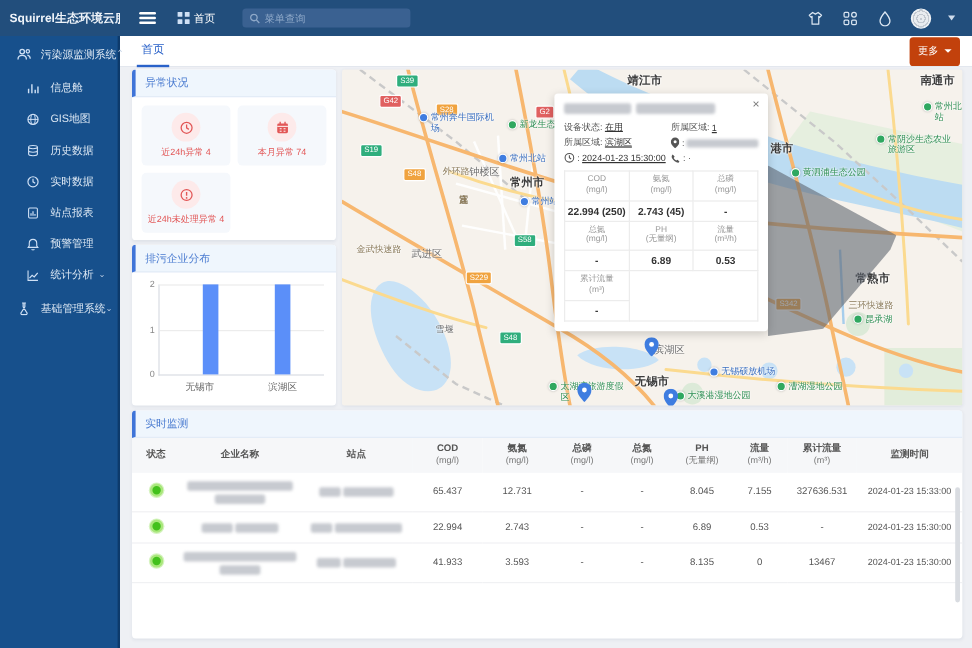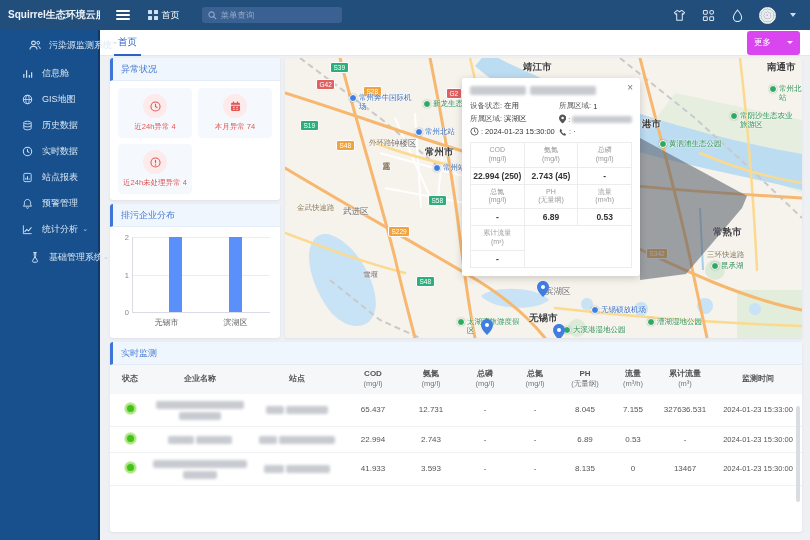--- a/index.html
+++ b/index.html
@@ -19,30 +19,30 @@
   .searchbox svg{flex:0 0 auto;margin-right:4px;}
   .searchbox input{background:transparent;border:none;outline:none;color:#dbe6f2;font-size:8.5px;width:100%;font-family:inherit;}
   .searchbox input::placeholder{color:#8fa9c9;}
   .top-right{margin-left:auto;display:flex;align-items:center;gap:14px;padding-right:14px;}
   .tr-ic{width:15px;height:15px;display:flex;align-items:center;justify-content:center;cursor:pointer;}
   .avatar{width:17px;height:17px;border-radius:50%;background:repeating-radial-gradient(circle at 50% 50%, #c3c9d0 0 1px, #e9ecef 1px 3px);border:1px solid #f2f4f6;cursor:pointer;}
   .caret-down{width:0;height:0;border-left:3.5px solid transparent;border-right:3.5px solid transparent;border-top:4px solid #cfdcec;cursor:pointer;}
 
   
   .sidebar{position:absolute;left:0;top:30px;width:100px;height:510px;background:#17508c;border-right:2px solid #0d3a6b;z-index:40;color:#dce7f3;}
-  .side-item{display:flex;align-items:center;height:26px;padding-left:29px;font-size:9px;cursor:pointer;white-space:nowrap;}
+  .side-item{display:flex;align-items:center;height:26px;padding-left:14px;font-size:9px;cursor:pointer;white-space:nowrap;}
   .side-item.section{height:30px;}
   .side-item .ic{width:13px;height:13px;margin-right:7px;flex:0 0 auto;display:flex;align-items:center;}
   .side-item.sub{padding-left:22px;}
   .side-item .chev{margin-left:auto;margin-right:10px;font-size:7px;color:#b9cbe2;}
 
   
   .tabbar{position:absolute;left:100px;top:30px;width:710px;height:26px;background:#fff;border-bottom:1px solid #e3e7ee;display:flex;align-items:center;z-index:30;}
   .tab-home{margin-left:14px;height:26px;line-height:24px;font-size:9.5px;color:#2a62c9;border-bottom:2px solid #2a62c9;padding:0 4px;cursor:pointer;}
-  .more-btn{margin-left:auto;margin-right:10px;background:#d946ef;color:#fff;font-size:8.5px;height:17px;line-height:17px;padding:12px 7px;border-radius:3px;border:none;cursor:pointer;display:flex;align-items:center;gap:16px;font-family:inherit;}
+  .more-btn{margin-left:auto;margin-right:10px;background:#c2410c;color:#fff;font-size:8.5px;height:17px;line-height:17px;padding:12px 7px;border-radius:3px;border:none;cursor:pointer;display:flex;align-items:center;gap:5px;font-family:inherit;}
   .more-btn .caret{width:0;height:0;border-left:3px solid transparent;border-right:3px solid transparent;border-top:3.5px solid #fff;}
 
   
   .content{position:absolute;left:100px;top:56px;width:710px;height:484px;}
   .panel{position:absolute;background:#fff;border-radius:3px;box-shadow:0 1px 3px rgba(20,40,80,.07);overflow:hidden;}
   .panel-title{height:23px;display:flex;align-items:center;background:#eff6fd;border-bottom:1px solid #e3ecf7;border-left:3px solid #3f74d8;padding-left:8px;font-size:9px;color:#4a7bd0;}
 
   
   .p-abnormal{left:10px;top:2px;width:170px;height:142px;}
   .cards{display:grid;grid-template-columns:1fr 1fr;grid-gap:6px;padding:7px 8px;}
@@ -84,21 +84,21 @@
   .badge.orange{background:#f0a33f;}
   .pin{position:absolute;z-index:4;cursor:pointer;}
   .wedge{position:absolute;left:0;top:0;width:517px;height:280px;background:rgba(92,99,108,.58);clip-path:polygon(355px 80px,462px 138px,457px 150px,401px 216px,355px 222px);filter:blur(1.5px);z-index:5;pointer-events:none;}
 
   
   .popup{position:absolute;left:177px;top:20px;width:178px;background:#fff;border-radius:3px;box-shadow:0 2px 8px rgba(0,0,0,.18);z-index:6;padding:7px 8px 8px;}
   .popup .close{position:absolute;right:7px;top:4px;font-size:10px;color:#777;cursor:pointer;}
   .pp-title{display:flex;gap:4px;margin-bottom:6px;margin-top:1px;}
   .pp-grid{display:grid;grid-template-columns:55% 45%;grid-row-gap:3px;font-size:7.5px;color:#555;margin-bottom:6px;}
   .pp-grid .cell{display:flex;align-items:center;gap:2px;white-space:nowrap;}
-  .pp-grid .v{color:#333;}
+  .pp-grid .v{color:#333;text-decoration:underline;}
   .pp-table{width:100%;border-collapse:collapse;table-layout:fixed;}
   .pp-table th,.pp-table td{border:1px solid #ececec;text-align:center;padding:3px 1px;}
   .pp-table th{font-weight:normal;font-size:7px;color:#999;line-height:1.25;}
   .pp-table td{font-size:8.5px;font-weight:bold;color:#333;}
 
   
   .blur{display:inline-block;height:8px;background:#c7cad0;border-radius:2px;filter:blur(1.5px);vertical-align:middle;}
 
   
   .p-monitor{left:10px;top:286px;width:692px;height:190px;}

